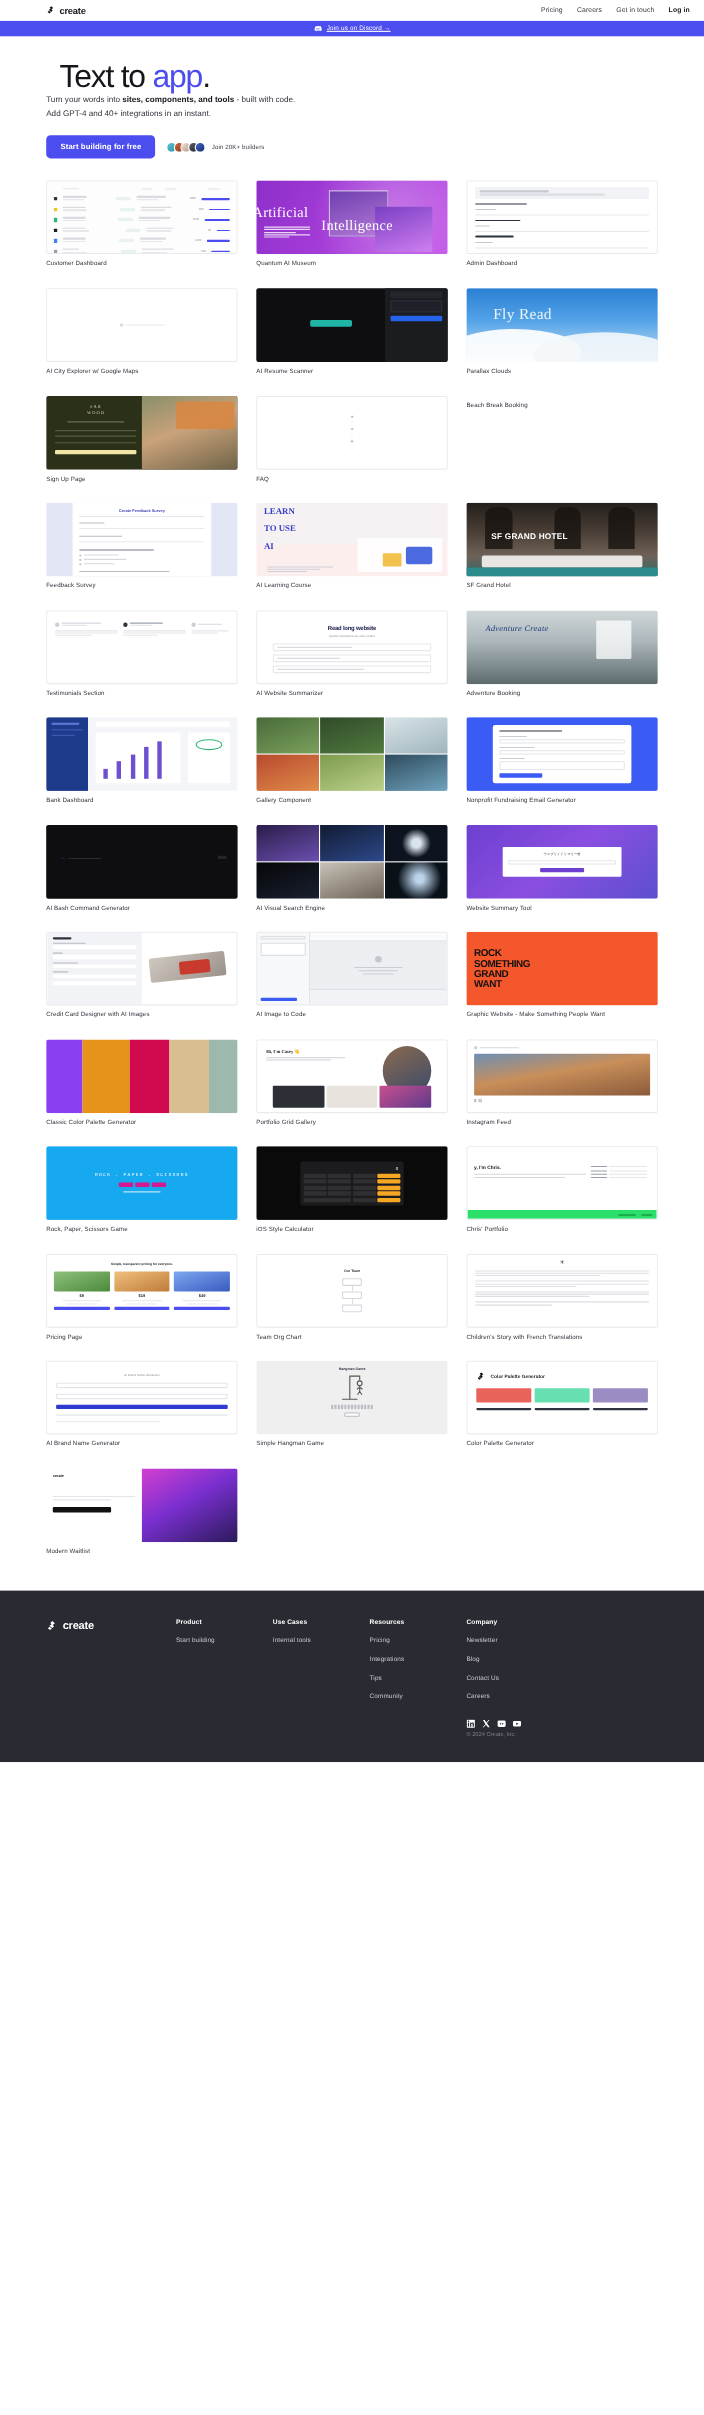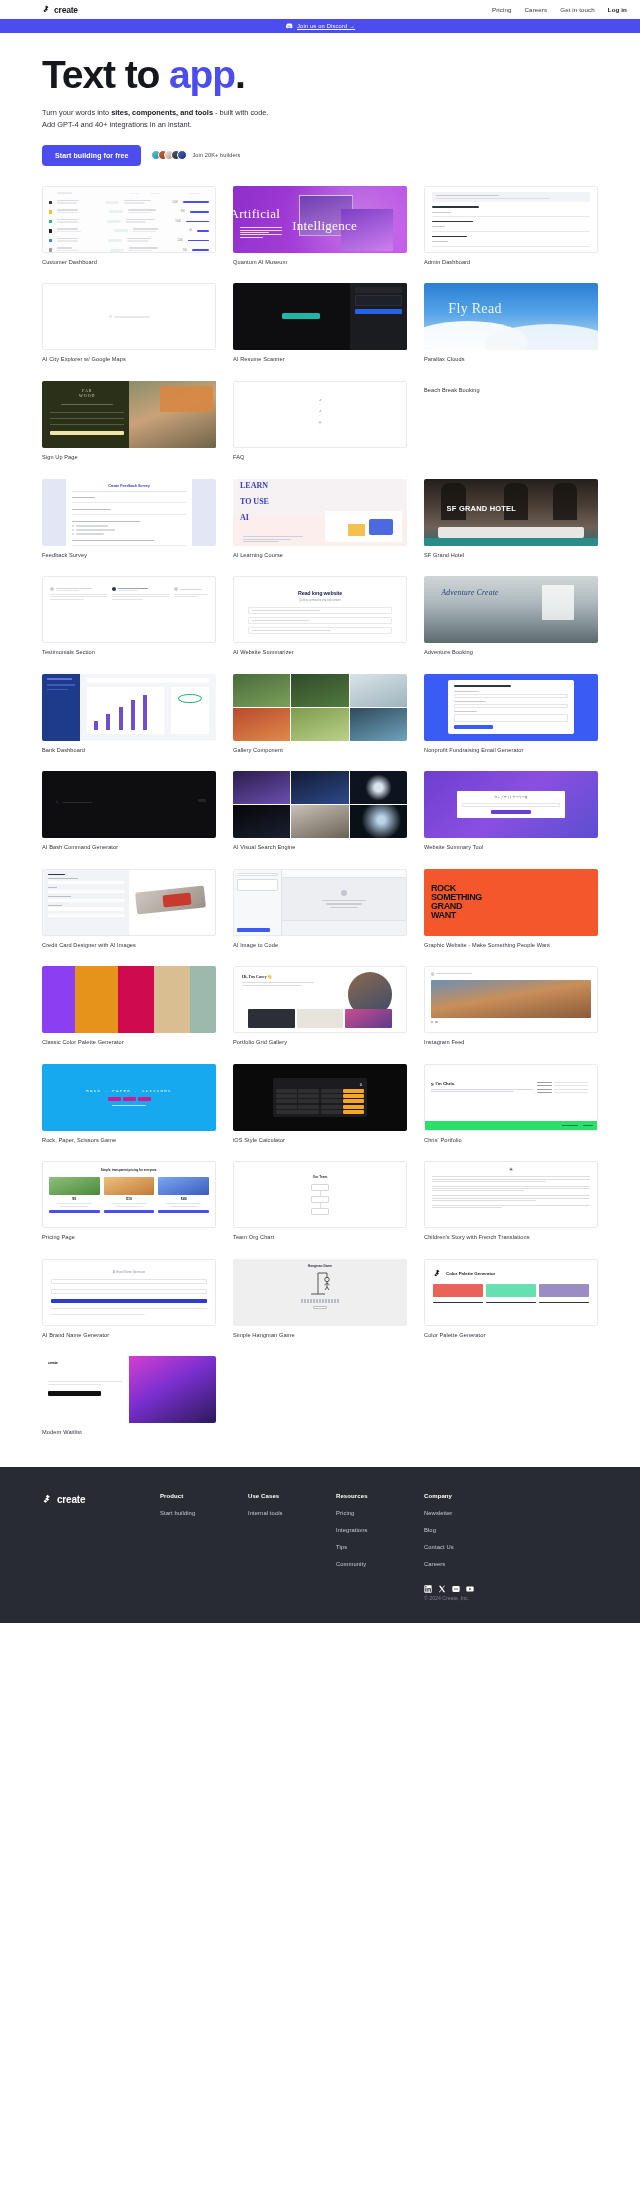--- a/index.html
+++ b/index.html
@@ -37,29 +37,29 @@
     justify-content: center;
     gap: 4px;
     color: #fff;
   }
   .discordbar .dtext { font-size: 5.8px; letter-spacing: .15px; }
   .discord-glyph { width: 8px; height: 8px; display: block; }
 
   
   .hero { padding: 22px 42px 0 42px; }
   .hero h1 {
-    font-size: 39px;
+    font-size: 29px;
     line-height: 1.05;
-    font-weight: 700;
+    font-weight: 400;
     letter-spacing: -1.1px;
     color: #15171c;
+    margin-left: 12px;
   }
   .hero h1 .accent { color: #4b4dee; }
   .hero p {
-    margin-top: 11px;
     font-size: 7.4px;
     line-height: 1.62;
     color: #2e3239;
     max-width: 290px;
   }
   .hero p b { font-weight: 700; color: #15171c; }
   .cta-row { margin-top: 14px; display: flex; align-items: center; gap: 10px; }
   .cta-btn {
     background: #4b4dee;
     color: #fff;

